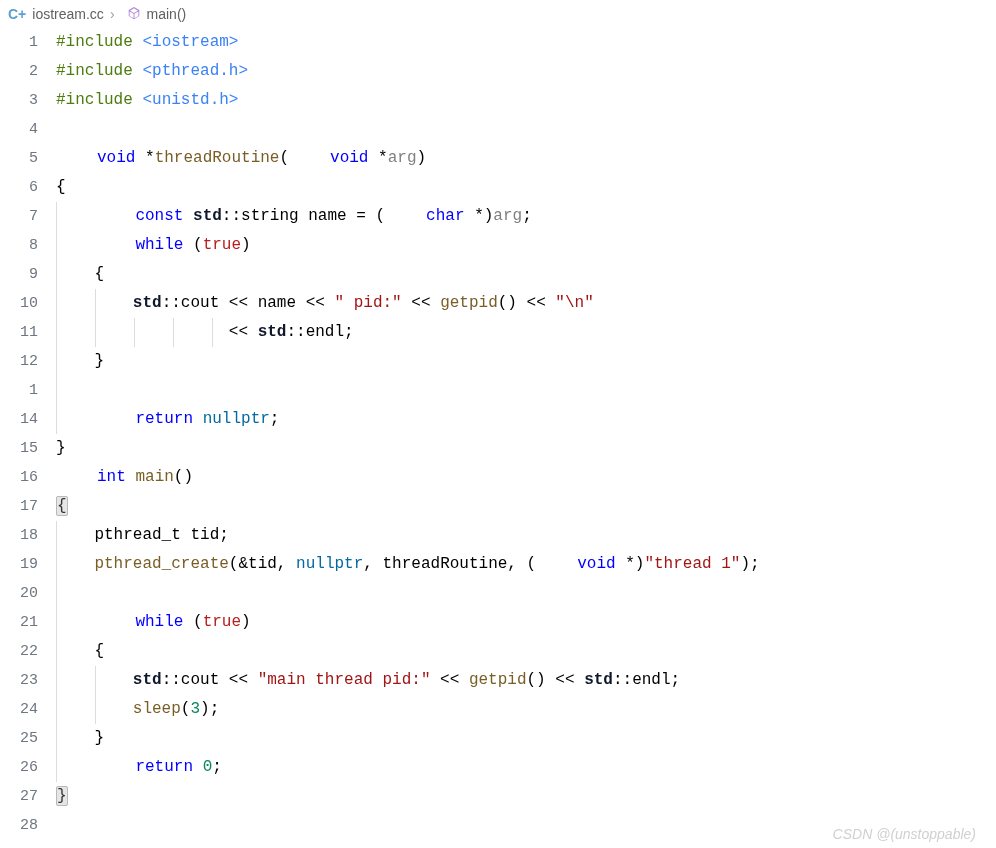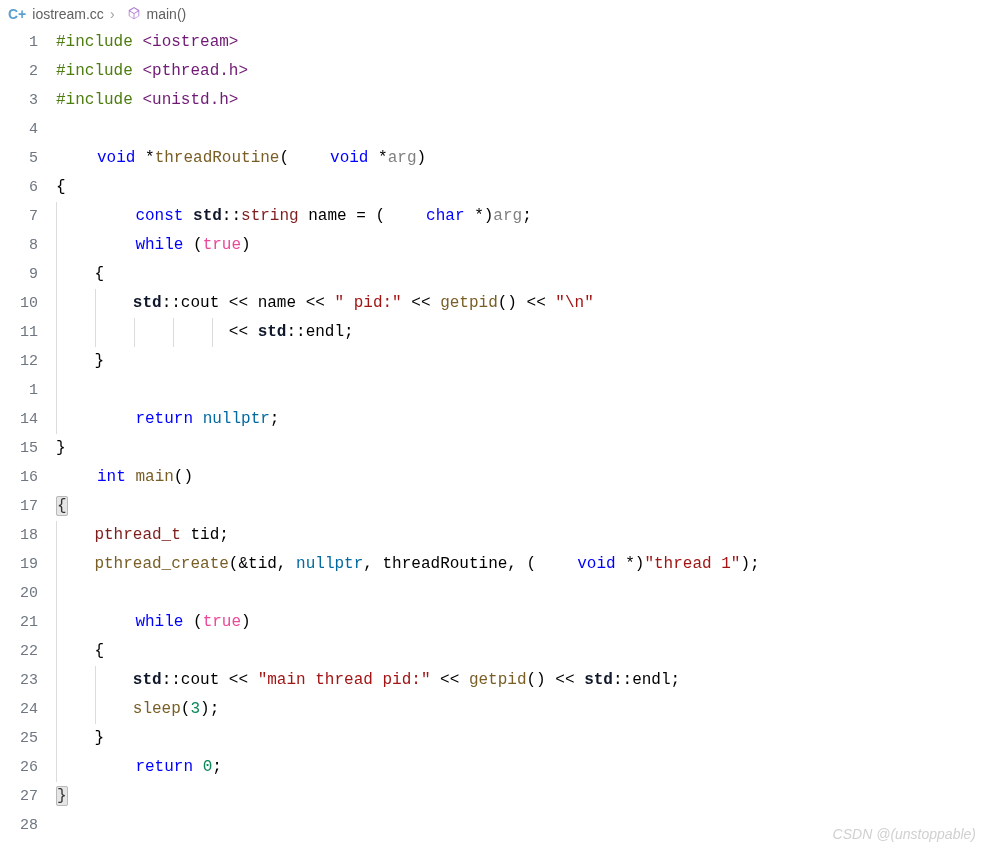--- a/index.html
+++ b/index.html
@@ -74,29 +74,29 @@
     height: 29px;
     border-left: 1px solid #dcdcdc;
   }
   .bracket-hl {
     background: #e6e6e6;
     border: 1px solid #b9b9b9;
     border-radius: 2px;
   }
   .kw { color: #0000ff; margin-left: 41px; }
   .inc { color: #4d7c0f; }
-  .incfile { color: #701a75; }
-  .type { color: #7f1d1d; }
+  .incfile { color: #3b82f6; }
+  .type { color: #000000; }
   .fn { color: #795e26; }
   .num { color: #098658; }
   .str { color: #a31515; }
   .param { color: #808080; }
   .txt { color: #000000; }
   .ns { color: #0f172a; font-weight: bold; }
-  .bool { color: #ec4899; }
+  .bool { color: #b91c1c; }
   .null { color: #0369a1; }
   .watermark {
     position: absolute;
     right: 20px;
     bottom: 6px;
     color: #d0d0d0;
     font-size: 14px;
     font-style: italic;
     font-family: -apple-system, sans-serif;
   }

